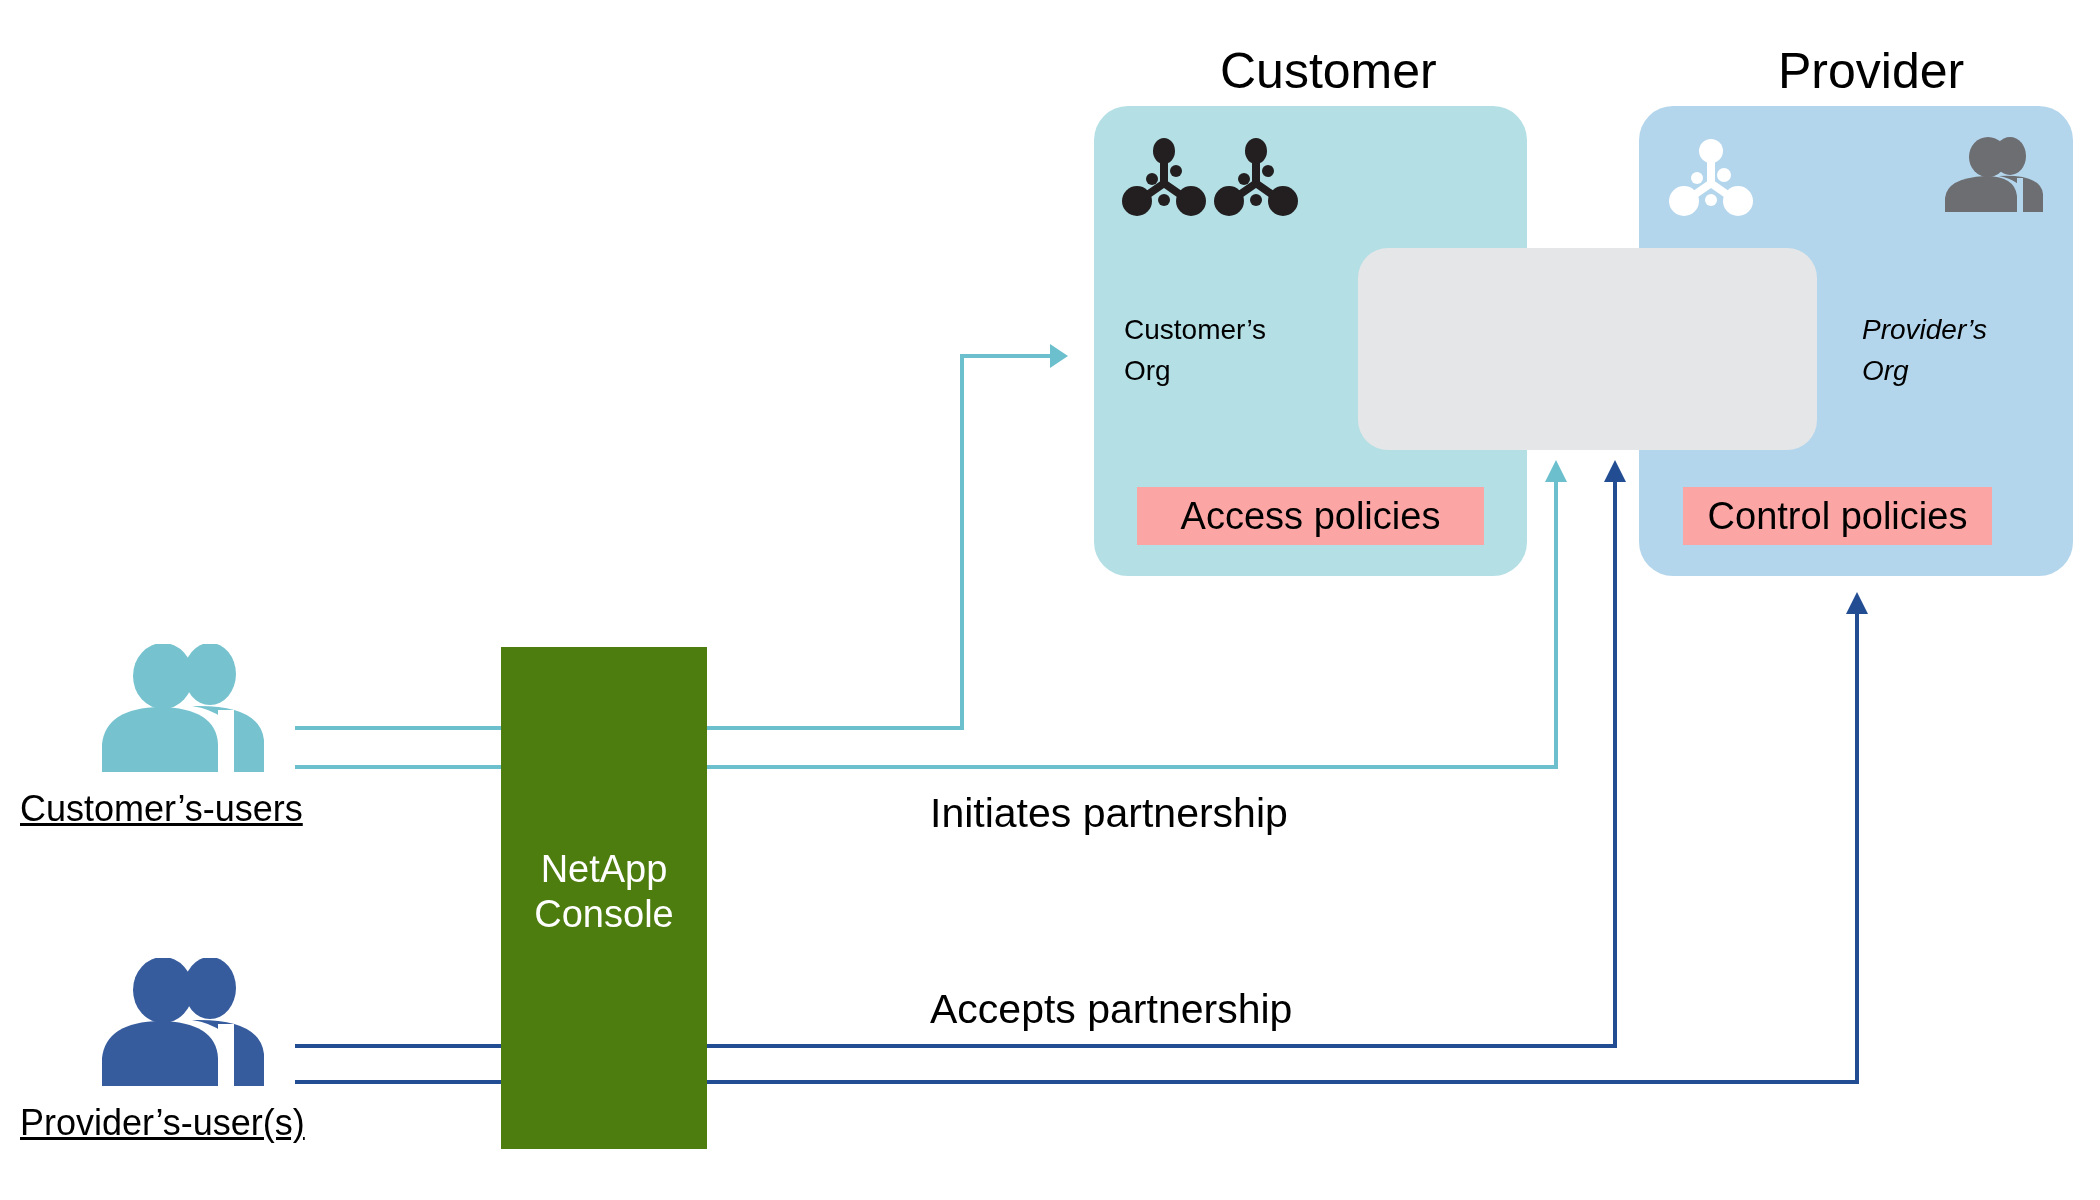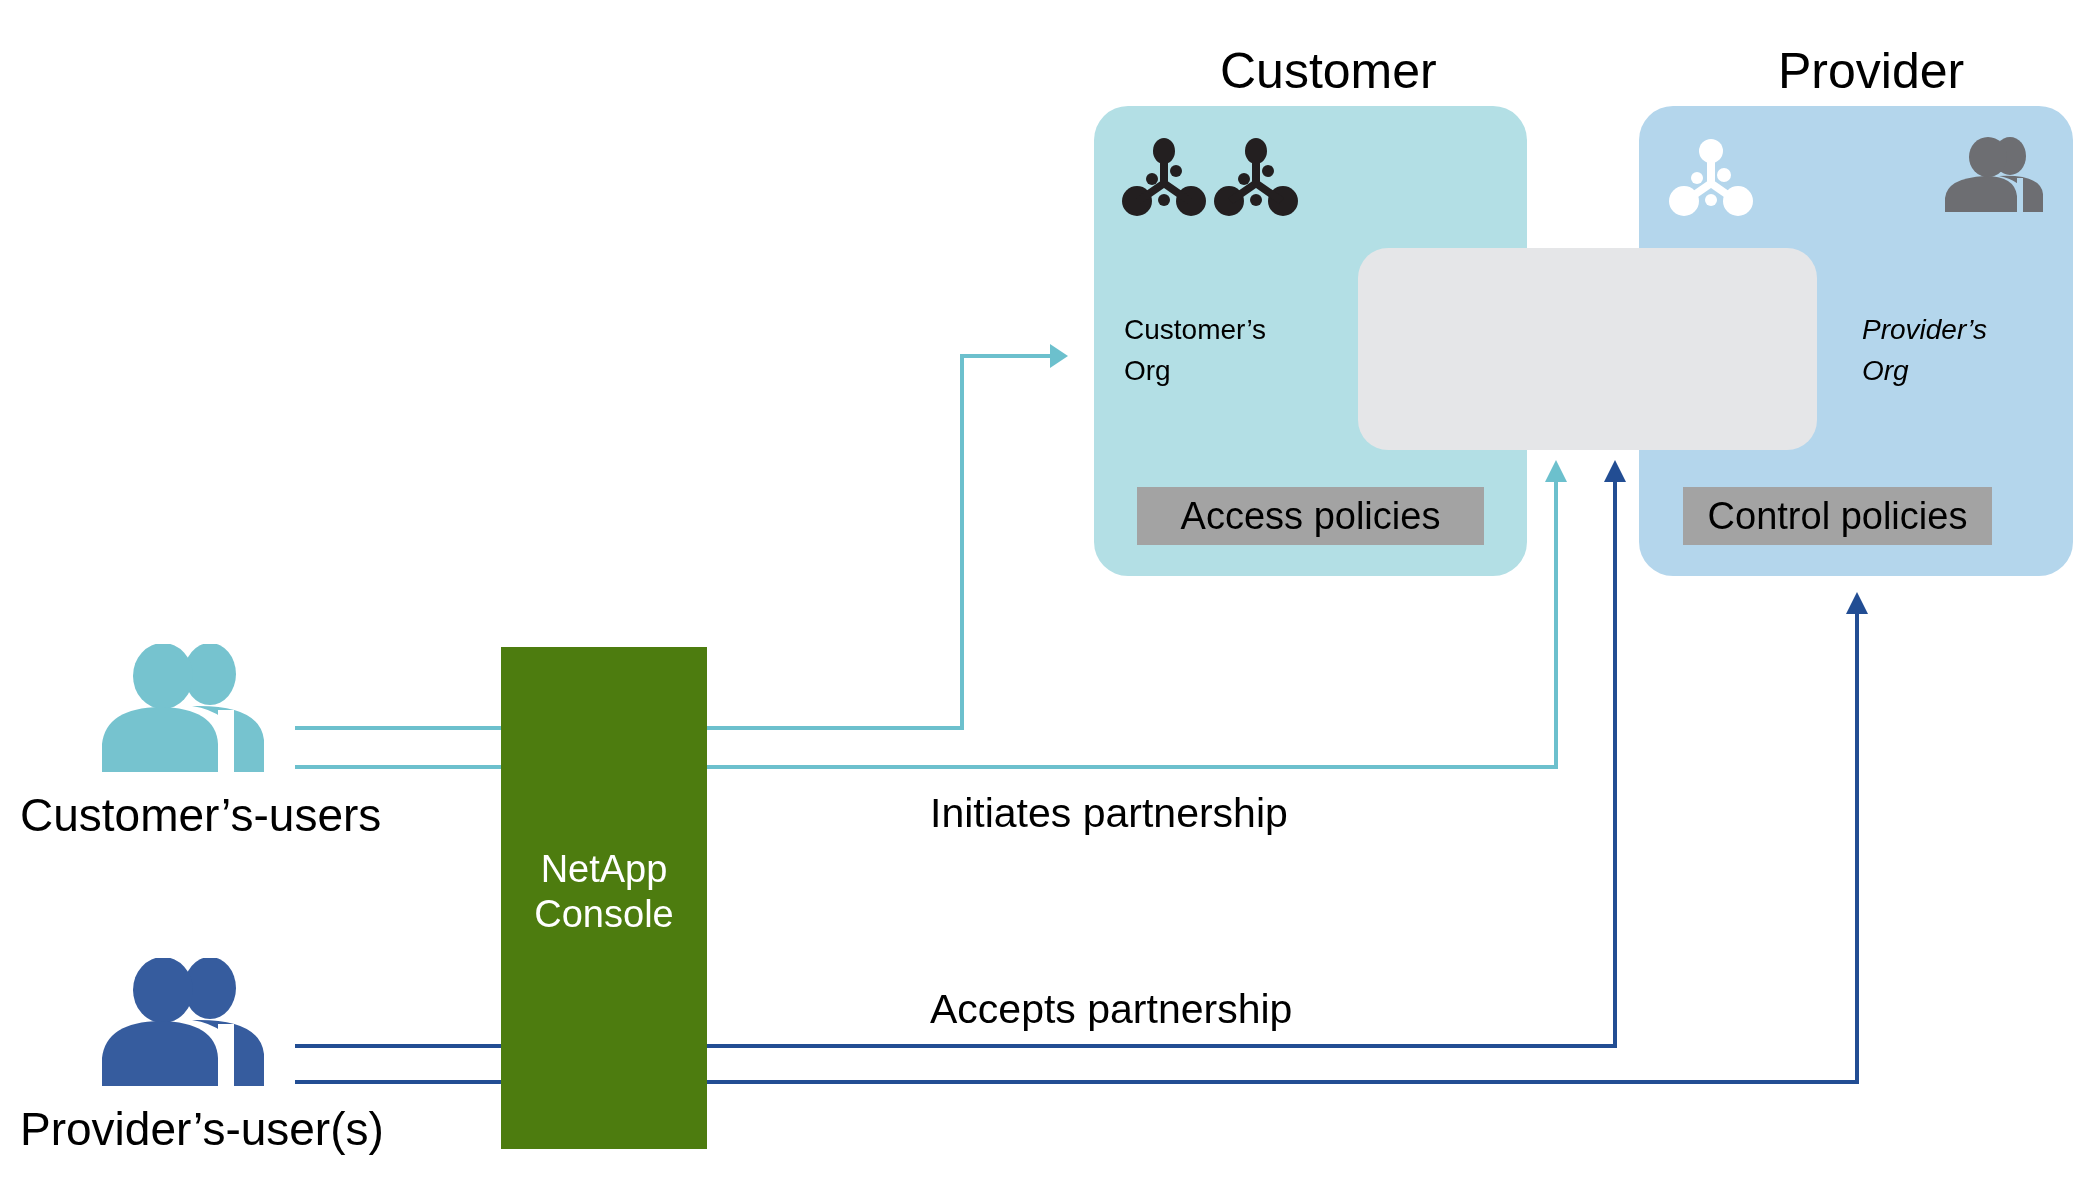--- a/index.html
+++ b/index.html
@@ -6,26 +6,26 @@
   body { width:2100px; height:1200px; position:relative; overflow:hidden;
          font-family:"Liberation Sans", sans-serif; color:#000; }
   .abs { position:absolute; }
   .group-title { font-size:50px; white-space:nowrap; }
   .org-box { position:absolute; border-radius:34px; }
   .cust-box { left:1094px; top:106px; width:433px; height:470px; background:#b3dfe5; }
   .prov-box { left:1639px; top:106px; width:434px; height:470px; background:#b4d6ec; }
   .shared-box { position:absolute; left:1358px; top:248px; width:459px; height:202px;
                 background:#e5e6e8; border-radius:30px; }
   .org-label { position:absolute; font-size:28px; line-height:41px; white-space:pre; }
-  .policy { position:absolute; background:#a3a3a3; font-size:38px; text-align:center;
+  .policy { position:absolute; background:#fca5a5; font-size:38px; text-align:center;
             line-height:58px; height:58px; white-space:nowrap; }
   .console { position:absolute; left:501px; top:647px; width:206px; height:502px; background:#4d7c0f; }
   .console-label { position:absolute; left:0; width:100%; top:200px; color:#fff;
                    font-size:38px; line-height:45px; text-align:center; white-space:pre; }
-  .user-label { position:absolute; font-size:46px; white-space:nowrap; }
+  .user-label { position:absolute; font-size:36px; white-space:nowrap;text-decoration:underline; }
   .flow-label { position:absolute; font-size:41px; white-space:nowrap;text-align:center; }
   svg.wires { position:absolute; left:0; top:0; }
 </style>
 </head>
 <body>
 
 <div class="abs group-title" style="left:1220px; top:42px;">Customer</div>
 <div class="abs group-title" style="left:1778px; top:42px;">Provider</div>
 
 <div class="org-box cust-box">

